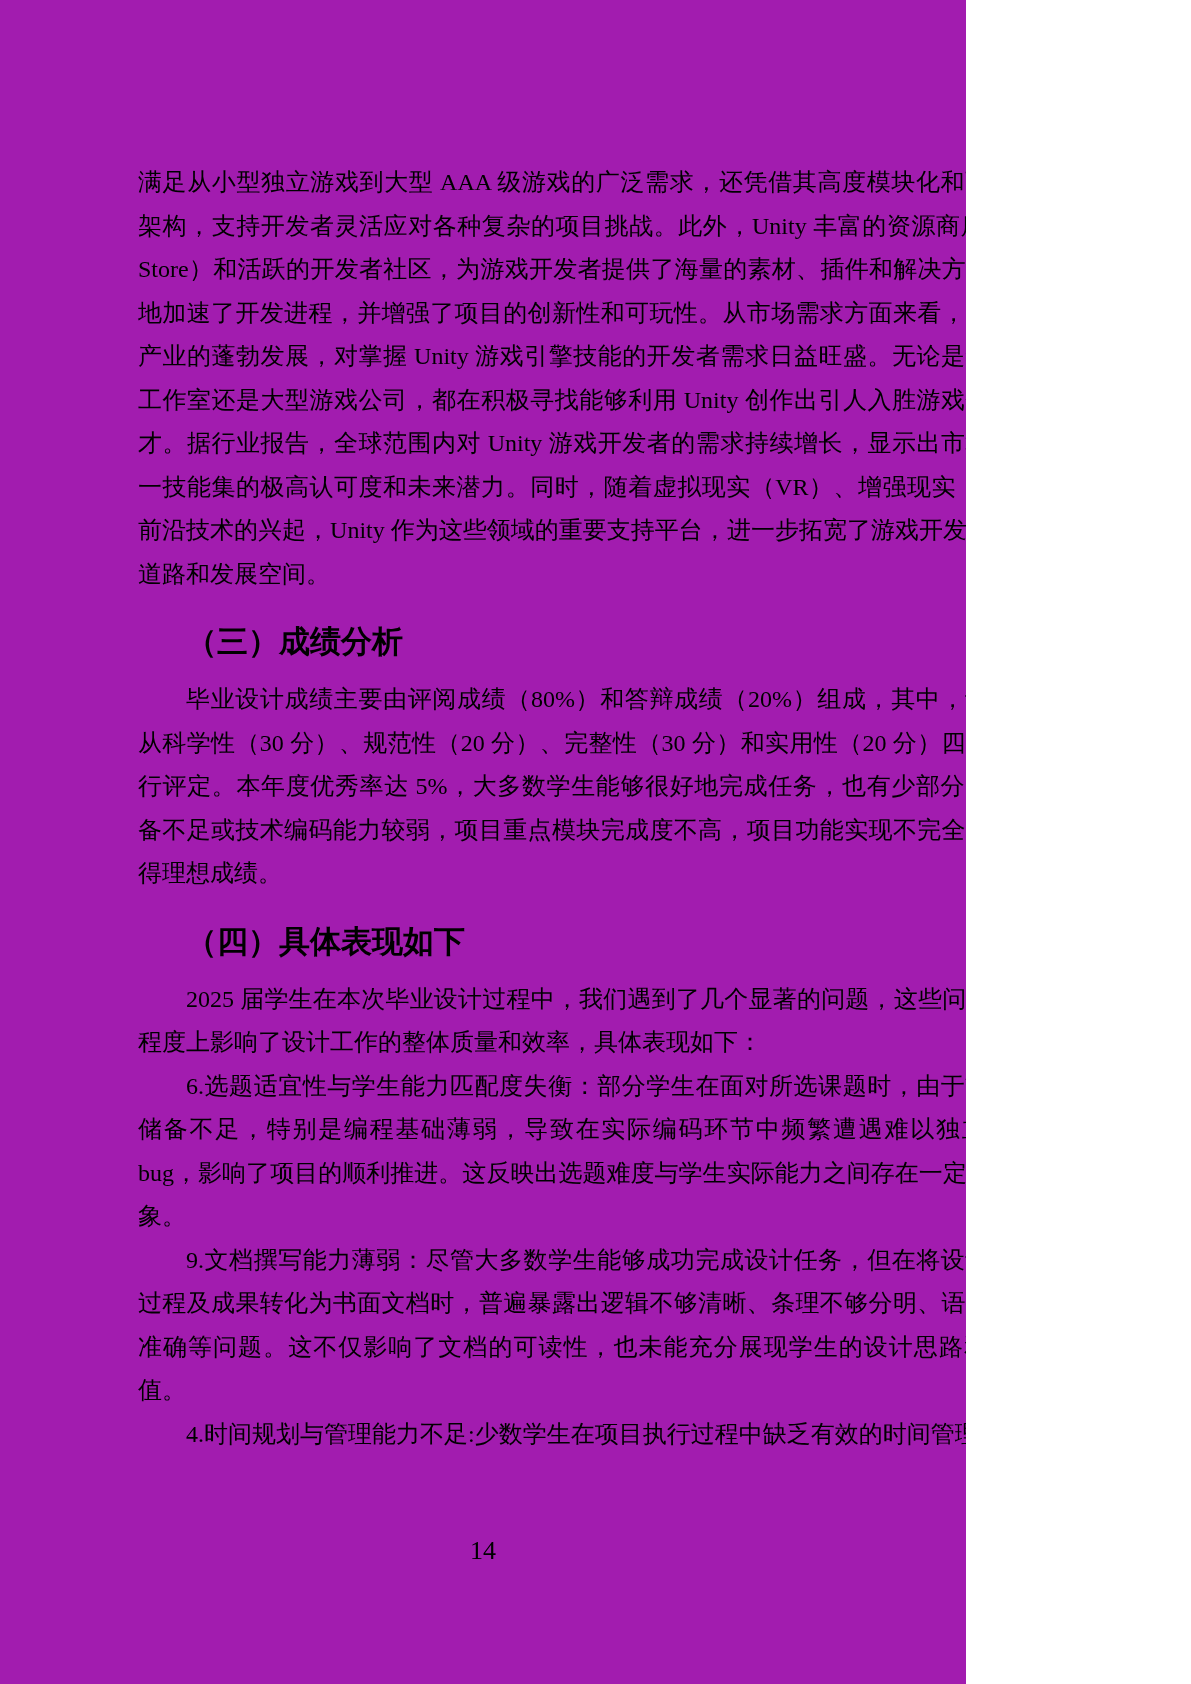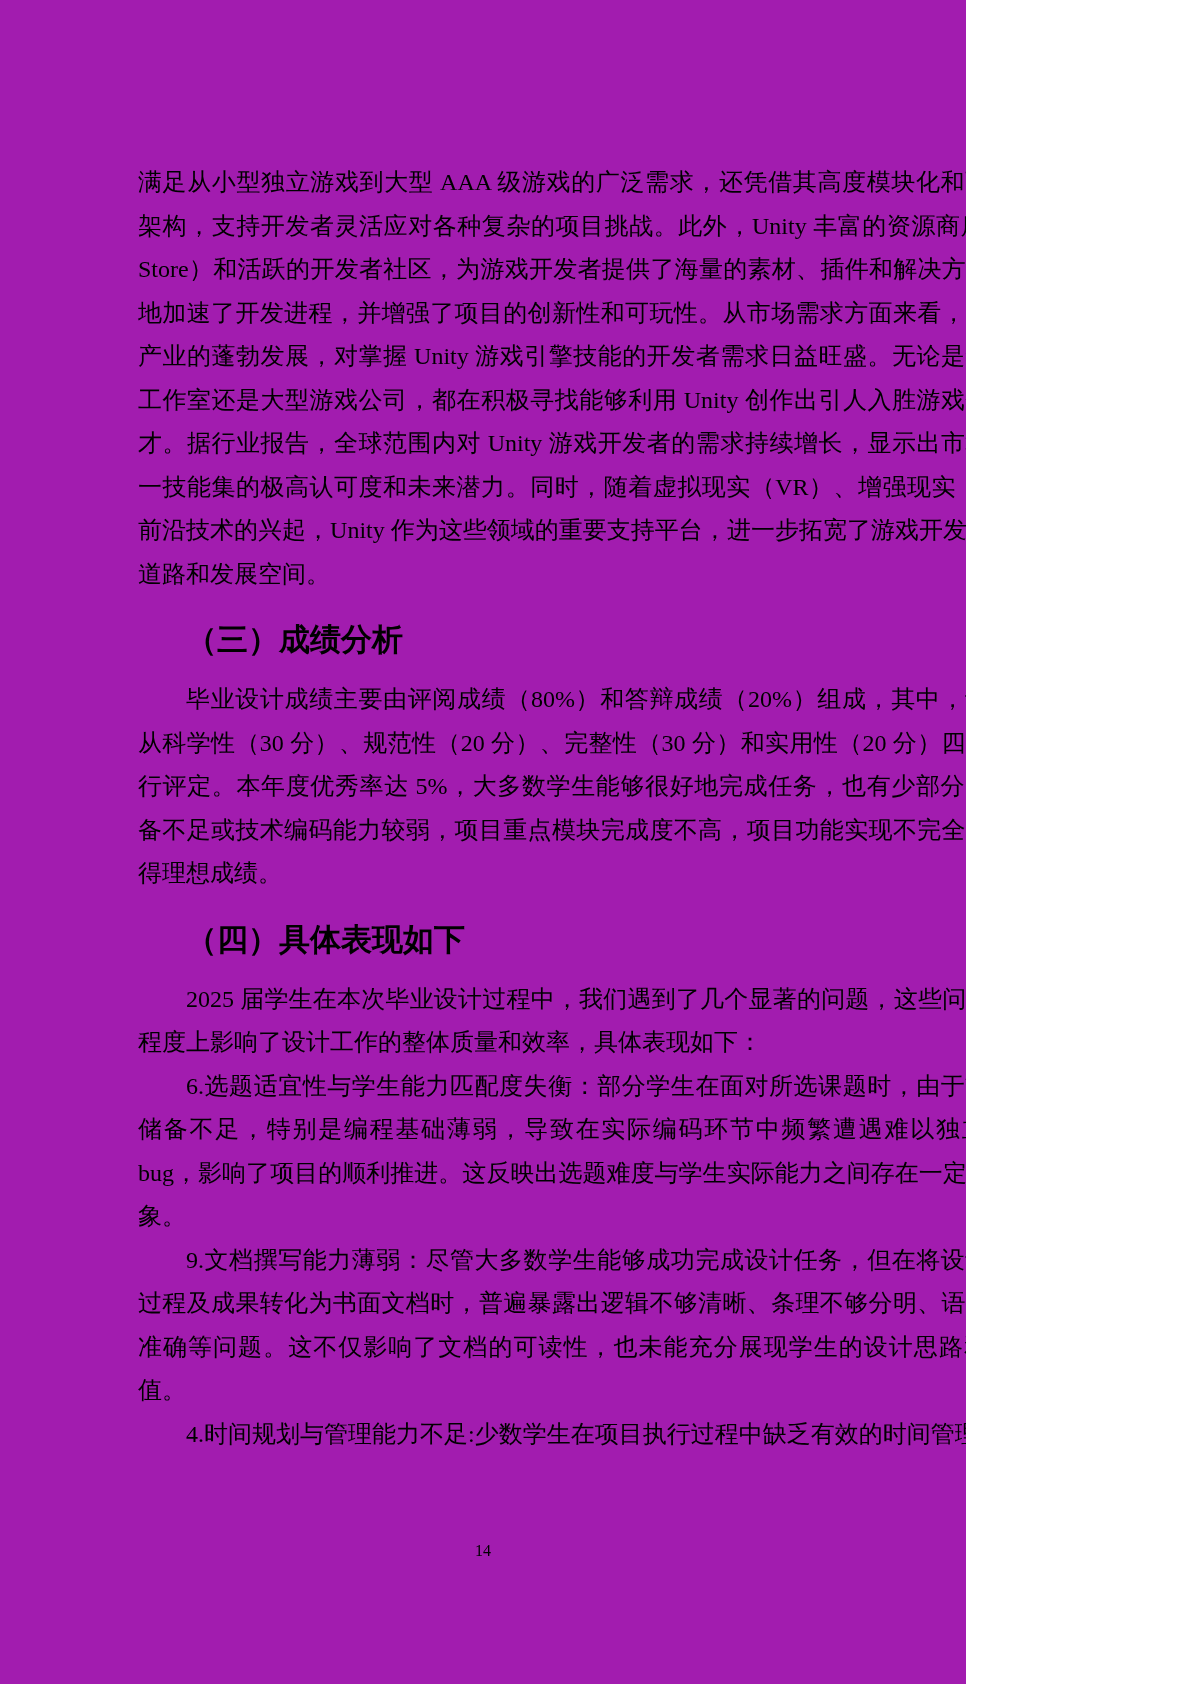--- a/index.html
+++ b/index.html
@@ -29,34 +29,34 @@
     line-height: 43.5px;
     text-align: justify;
     text-indent: 2em;
     word-break: break-word;
   }
   .par.no-indent {
     text-indent: 0;
   }
   .heading {
     margin: 24px 0 14px 0;
-    font-family: Liberation Mono, monospace;
+    font-family: Liberation Serif, serif;
     font-weight: bold;
     font-size: 31px;
     line-height: 44px;
     text-indent: 48px;
     text-align: left;
   }
   .footer {
     position: absolute;
     top: 1538px;
     left: 0;
     width: 100%;
     text-align: center;
-    font-size: 16px;
+    font-size: 26px;
     line-height: 26px;
     color: #000000;
   }
 </style>
 </head>
 <body>
 
 <div class="page">
   <div class="doc-body">
     <p class="par no-indent">满足从小型独立游戏到大型 AAA 级游戏的广泛需求，还凭借其高度模块化和可扩展的架构，支持开发者灵活应对各种复杂的项目挑战。此外，Unity 丰富的资源商店（Asset Store）和活跃的开发者社区，为游戏开发者提供了海量的素材、插件和解决方案，极大地加速了开发进程，并增强了项目的创新性和可玩性。从市场需求方面来看，随着游戏产业的蓬勃发展，对掌握 Unity 游戏引擎技能的开发者需求日益旺盛。无论是独立游戏工作室还是大型游戏公司，都在积极寻找能够利用 Unity 创作出引人入胜游戏体验的人才。据行业报告，全球范围内对 Unity 游戏开发者的需求持续增长，显示出市场对于这一技能集的极高认可度和未来潜力。同时，随着虚拟现实（VR）、增强现实（AR）等前沿技术的兴起，Unity 作为这些领域的重要支持平台，进一步拓宽了游戏开发者的职业道路和发展空间。</p>

